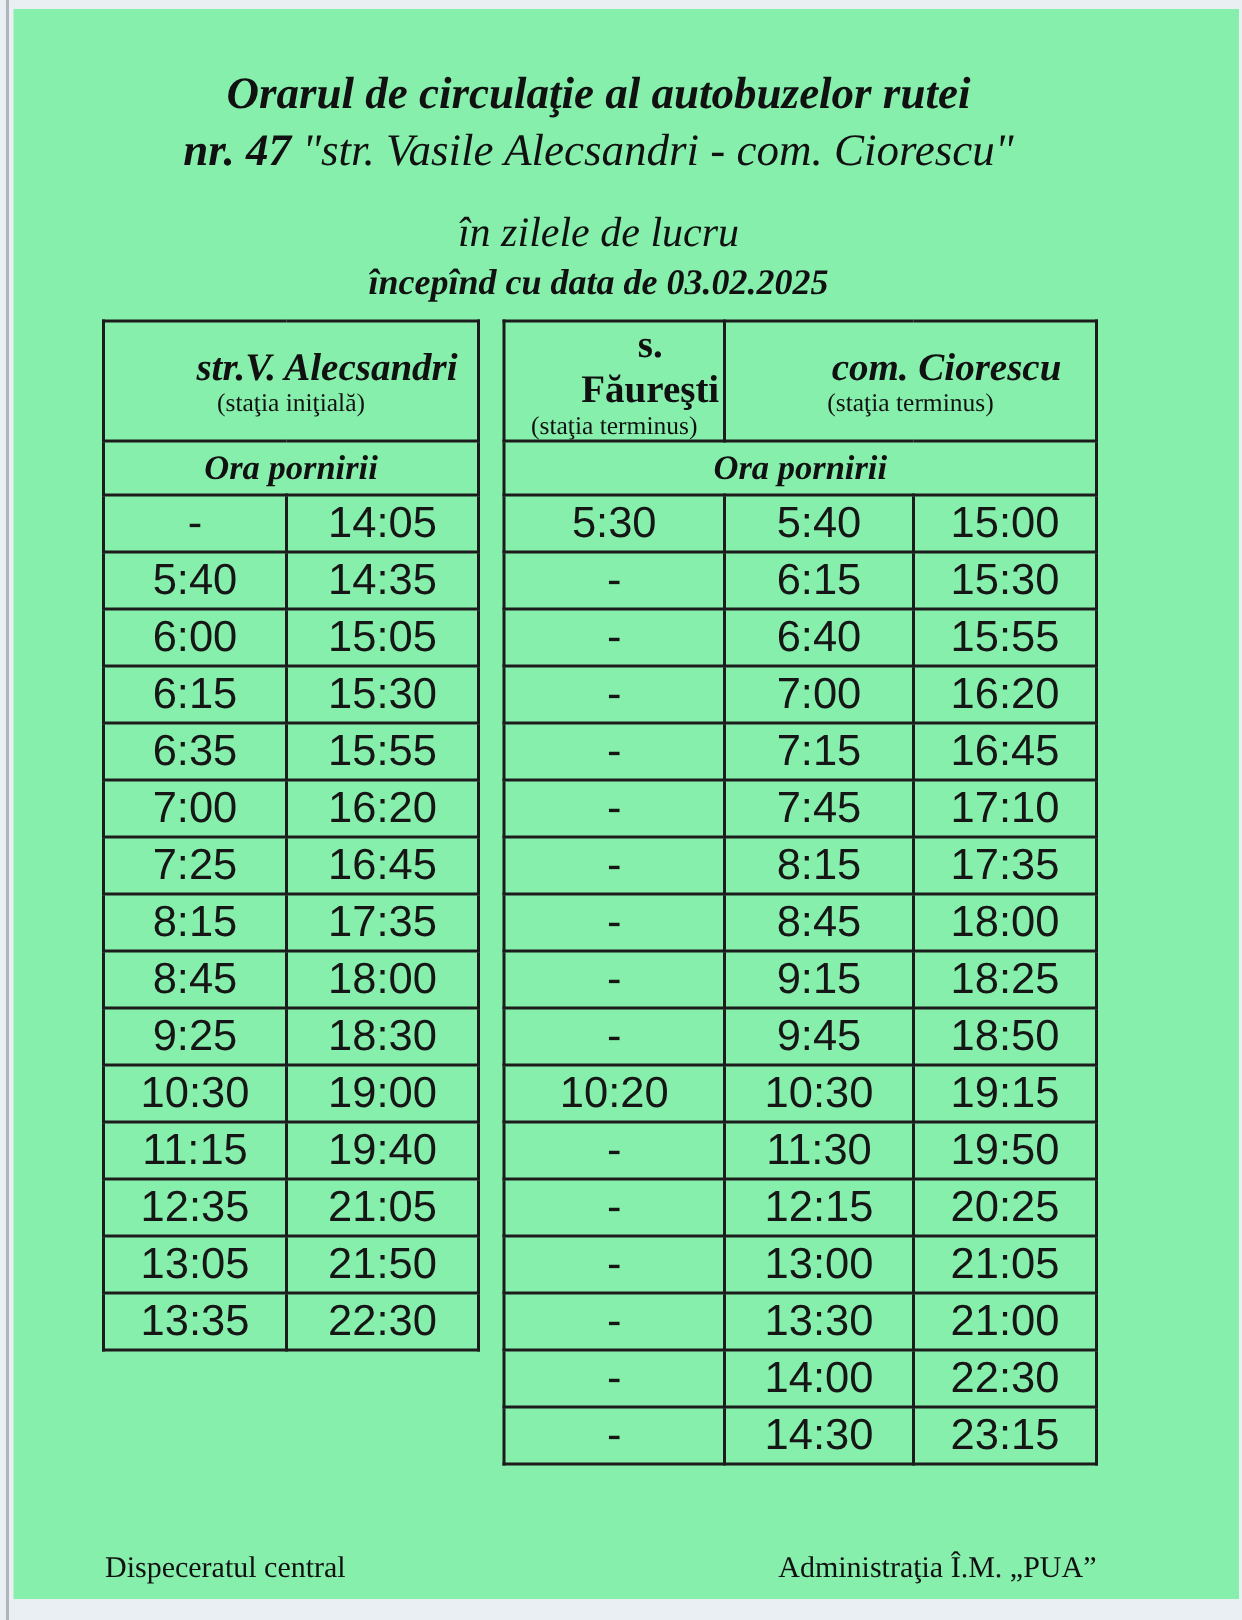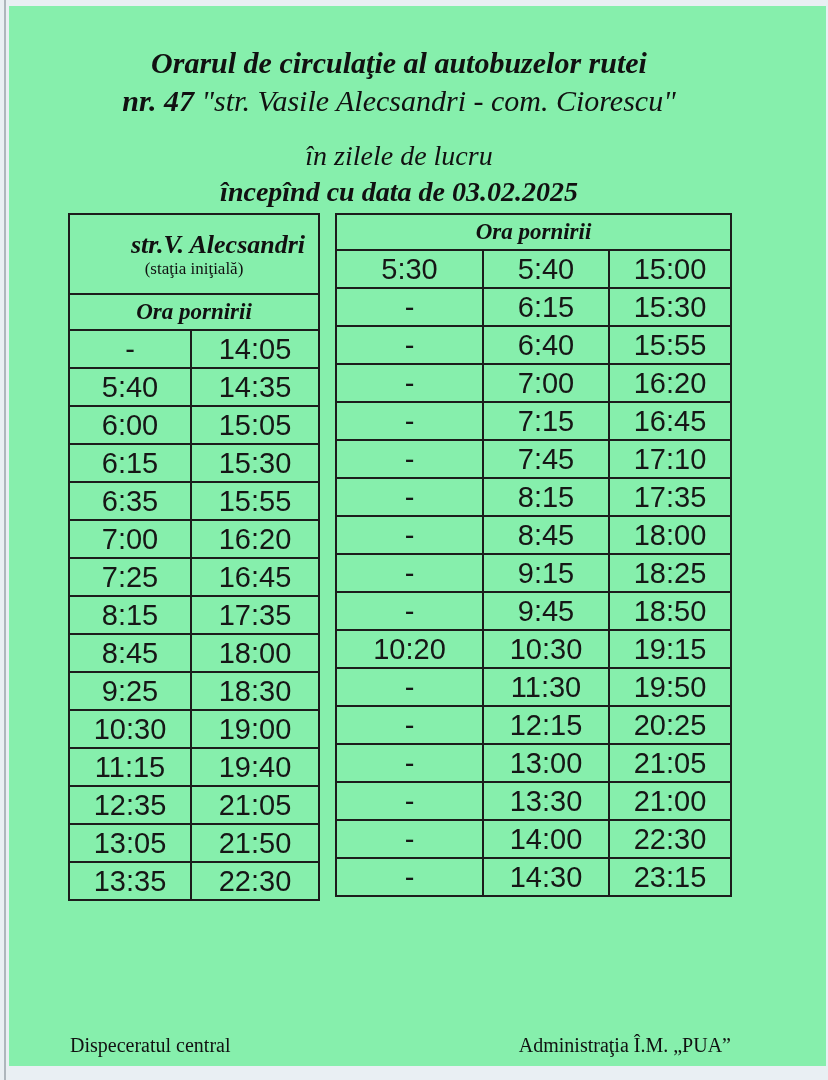--- a/index.html
+++ b/index.html
@@ -29,21 +29,21 @@
     position: absolute; top: 78px; width: 100%;
     font-size: 30px; font-style: italic;
   }
   .title-2 .bold { font-weight: bold; }
   .subtitle-1 {
     position: absolute; top: 134px; width: 100%;
     font-size: 28px; font-weight: normal; font-style: italic;
   }
   .subtitle-2 {
     position: absolute; top: 170px; width: 100%;
-    font-size: 28px; font-weight: bold; font-style: italic;
+    font-size: 24px; font-weight: bold; font-style: italic;
   }
   
   table {
     border-collapse: collapse; table-layout: fixed;
     position: absolute; top: 207px;
   }
   table.left-tbl  { left: 59px;  width: 250px; }
   table.right-tbl { left: 326px; width: 395px; }
   th, td { border: 2px solid #1c1c1c; padding: 0; text-align: center; vertical-align: middle; }
   .station-row th { height: 78px; }
@@ -161,20 +161,30 @@
       </tbody>
   </table>
 
   <table class="right-tbl">
     <colgroup>
         <col style="width:147px">
         <col style="width:126px">
         <col style="width:122px">
       </colgroup>
     <thead>
+      <tr class="station-row">
+        <th>
+          <div class="station-name upright">s. Făureşti</div>
+          <div class="station-note">(staţia terminus)</div>
+        </th>
+        <th colspan="2">
+          <div class="station-name">com. Ciorescu</div>
+          <div class="station-note">(staţia terminus)</div>
+        </th>
+      </tr>
       <tr class="ora-row">
         <th colspan="3">Ora pornirii</th>
       </tr>
     </thead>
     <tbody>
         <tr>
           <td>5:30</td>
           <td>5:40</td>
           <td>15:00</td>
         </tr>

